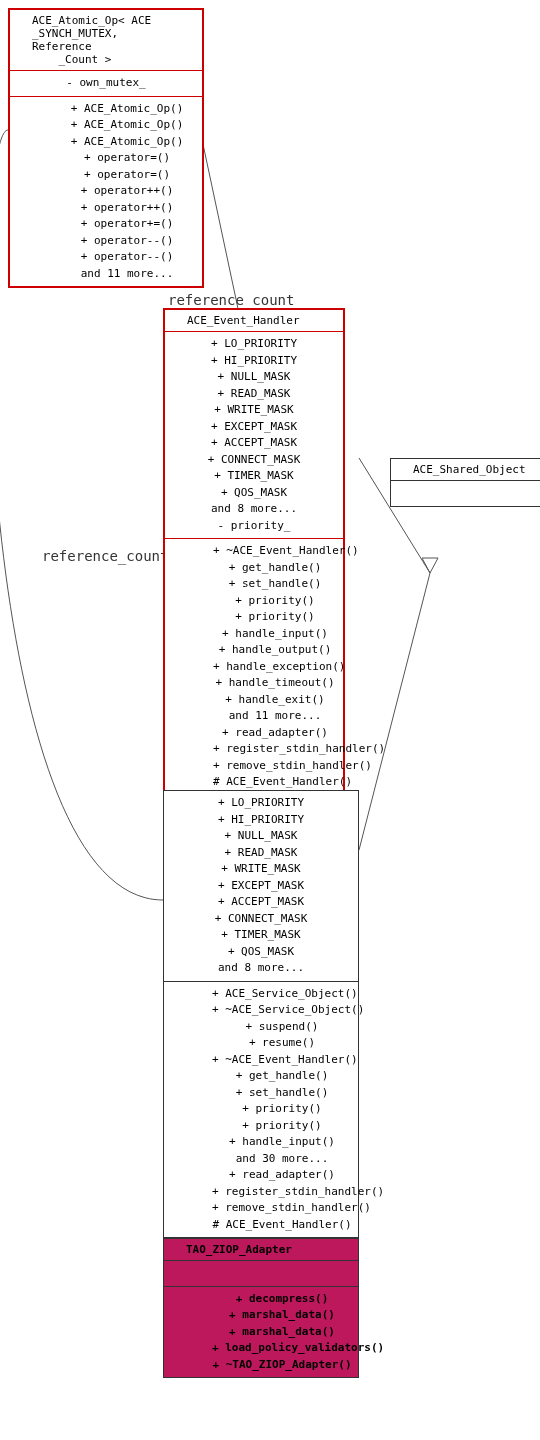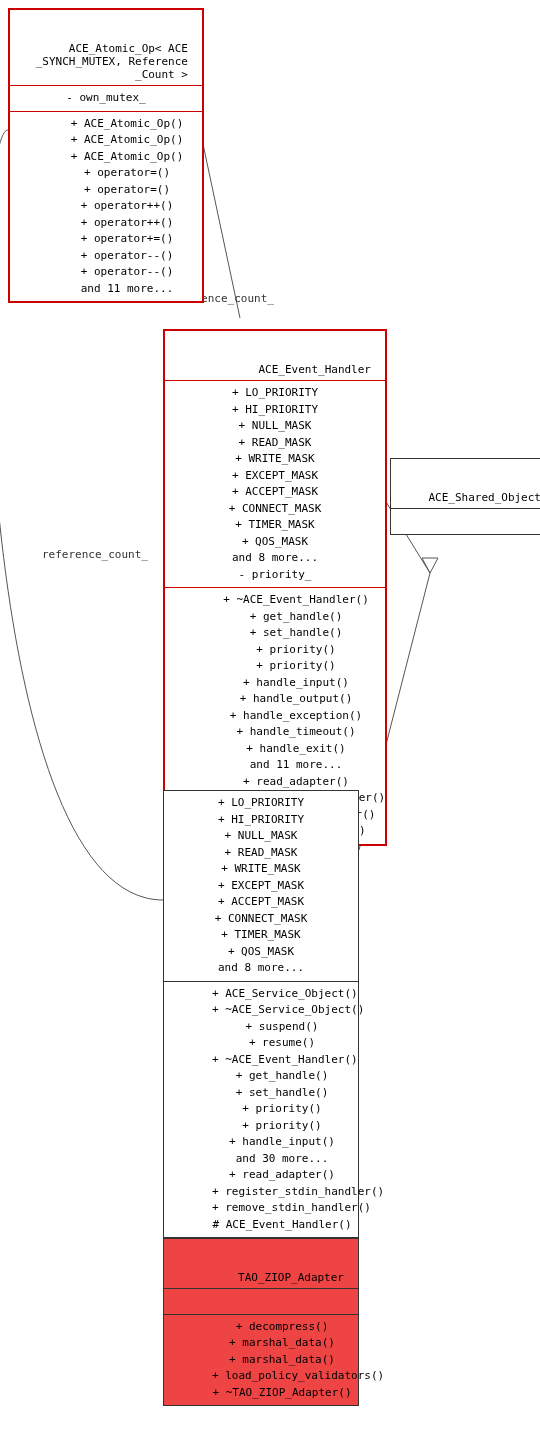--- a/index.html
+++ b/index.html
@@ -20,59 +20,59 @@
     .uml-box {
       position: absolute;
       border: 1px solid #333;
       background: #fff;
     }
     .uml-box.red-border {
       border-color: #cc0000;
       border-width: 2px;
     }
     .uml-box-title {
-      text-align: right;
-      padding: 4px 14px;
+      text-align: left;
+      padding: 4px 22px;
       border-bottom: 1px solid #333;
       background: #fff;
       font-weight: normal;
-      margin-top: 28px;
     }
     .red-border .uml-box-title {
       border-bottom-color: #cc0000;
     }
     .uml-box-section {
       padding: 4px 6px;
       border-bottom: 1px solid #333;
       line-height: 1.5;
       white-space: pre;
       text-align: center;
     }
     .red-border .uml-box-section {
       border-bottom-color: #cc0000;
     }
     .uml-box-section:last-child {
       border-bottom: none;
       padding-left: 48px;
     }
     .gray-bg {
-      background: #ef4444;
+      background: #be185d;
+      font-weight: bold;
     }
     svg.connectors {
       position: absolute;
       top: 0;
       left: 0;
       width: 540px;
       height: 1440px;
       pointer-events: none;
     }
     .label-text {
       position: absolute;
       font-family: monospace;
-      font-size: 11px;
+      font-size: 14px;
       color: #333;
     }
   </style>
 </head>
 <body>
 
 <div class="diagram-container">
 
   <svg class="connectors">
 
@@ -107,21 +107,21 @@
 + operator=()
 + operator=()
 + operator++()
 + operator++()
 + operator+=()
 + operator--()
 + operator--()
 and 11 more...</div>
   </div>
 
-  <div class="uml-box red-border" style="left:163px; top:329px; width:224px;">
+  <div class="uml-box red-border" style="left:163px; top:308px; width:182px;">
     <div class="uml-box-title">ACE_Event_Handler</div>
     <div class="uml-box-section">+ LO_PRIORITY
 + HI_PRIORITY
 + NULL_MASK
 + READ_MASK
 + WRITE_MASK
 + EXCEPT_MASK
 + ACCEPT_MASK
 + CONNECT_MASK
 + TIMER_MASK

